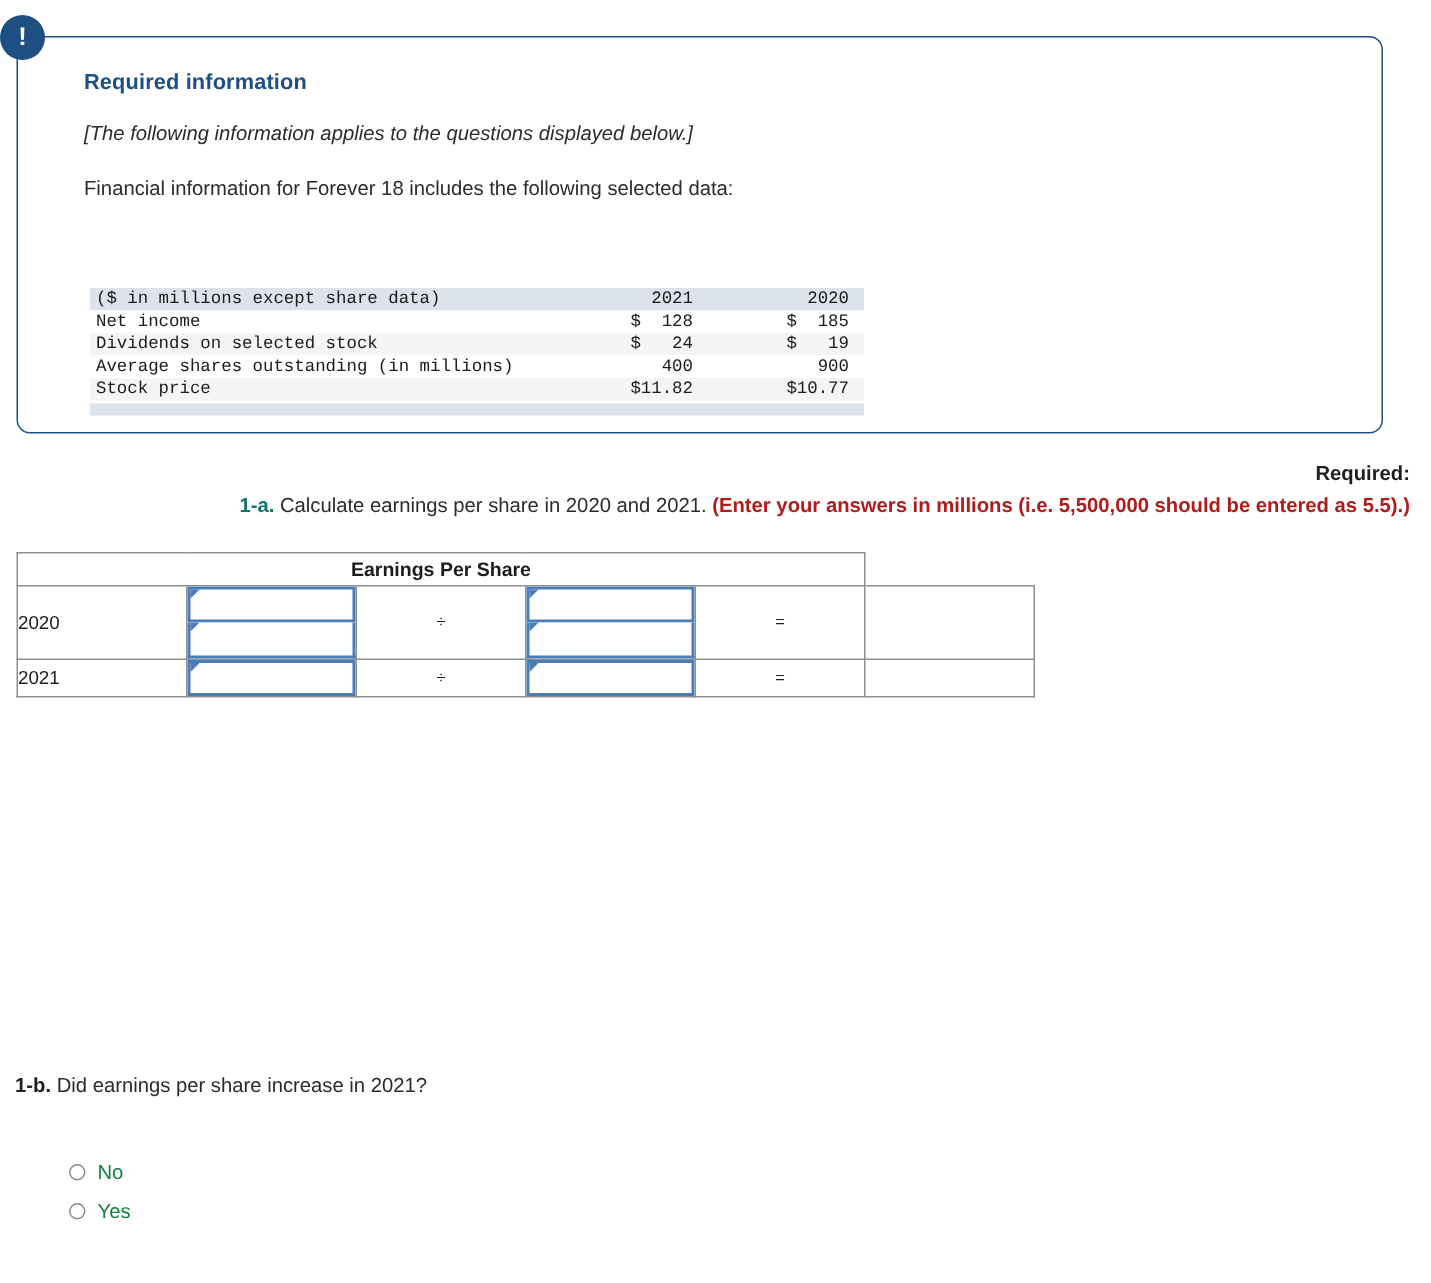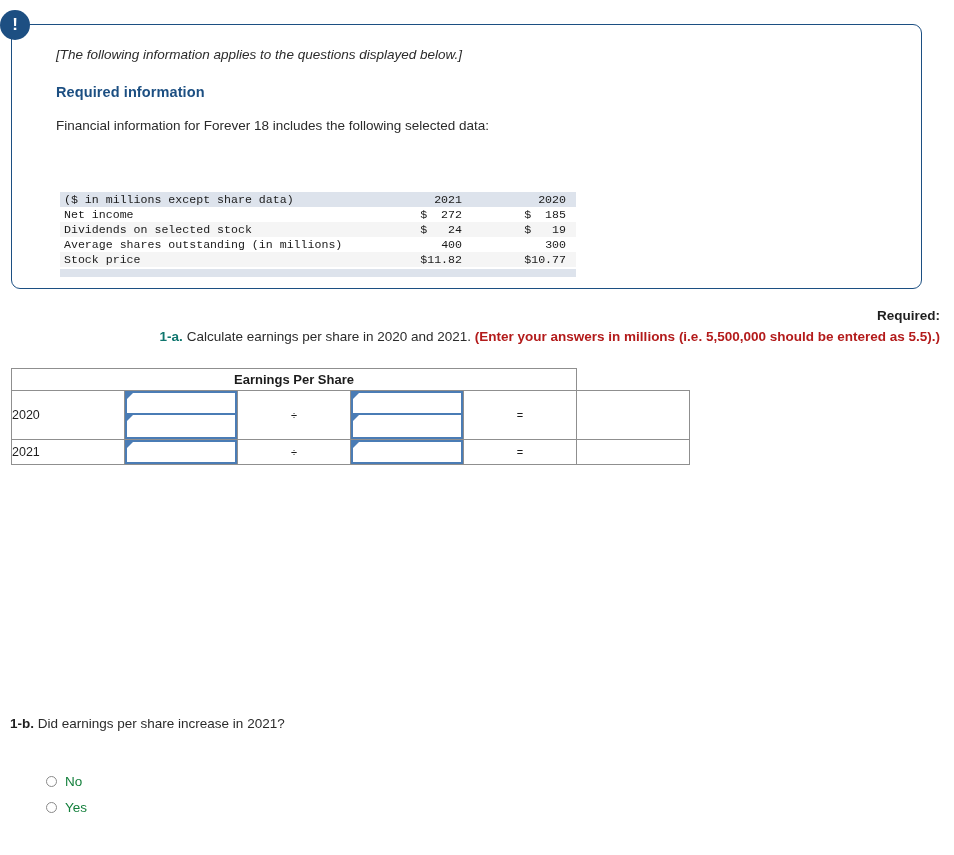--- a/index.html
+++ b/index.html
@@ -212,46 +212,46 @@
     font-size: 13.5px;
     color: #15803d;
   }
 </style>
 </head>
 <body>
 
 <div id="req-panel-wrap">
   <div id="req-panel">
     <div id="req-inner">
+      <p id="req-title">Required information</p>
       <p id="req-italic">[The following information applies to the questions displayed below.]</p>
-      <p id="req-title">Required information</p>
       <p id="req-lead">Financial information for Forever 18 includes the following selected data:</p>
     </div>
 
     <table id="fin-table">
       <tbody>
         <tr class="hdr">
           <td class="lbl">($ in millions except share data)</td>
           <td class="v1">2021</td>
           <td class="v2">2020</td>
         </tr>
         <tr class="plain">
           <td class="lbl">Net income</td>
-          <td class="v1">$  272</td>
+          <td class="v1">$  128</td>
           <td class="v2">$  185</td>
         </tr>
         <tr class="alt">
           <td class="lbl">Dividends on selected stock</td>
           <td class="v1">$   24</td>
           <td class="v2">$   19</td>
         </tr>
         <tr class="plain">
           <td class="lbl">Average shares outstanding (in millions)</td>
           <td class="v1">400</td>
-          <td class="v2">300</td>
+          <td class="v2">900</td>
         </tr>
         <tr class="alt">
           <td class="lbl">Stock price</td>
           <td class="v1">$11.82</td>
           <td class="v2">$10.77</td>
         </tr>
       </tbody>
     </table>
     <div id="fin-foot"></div>
   </div>

